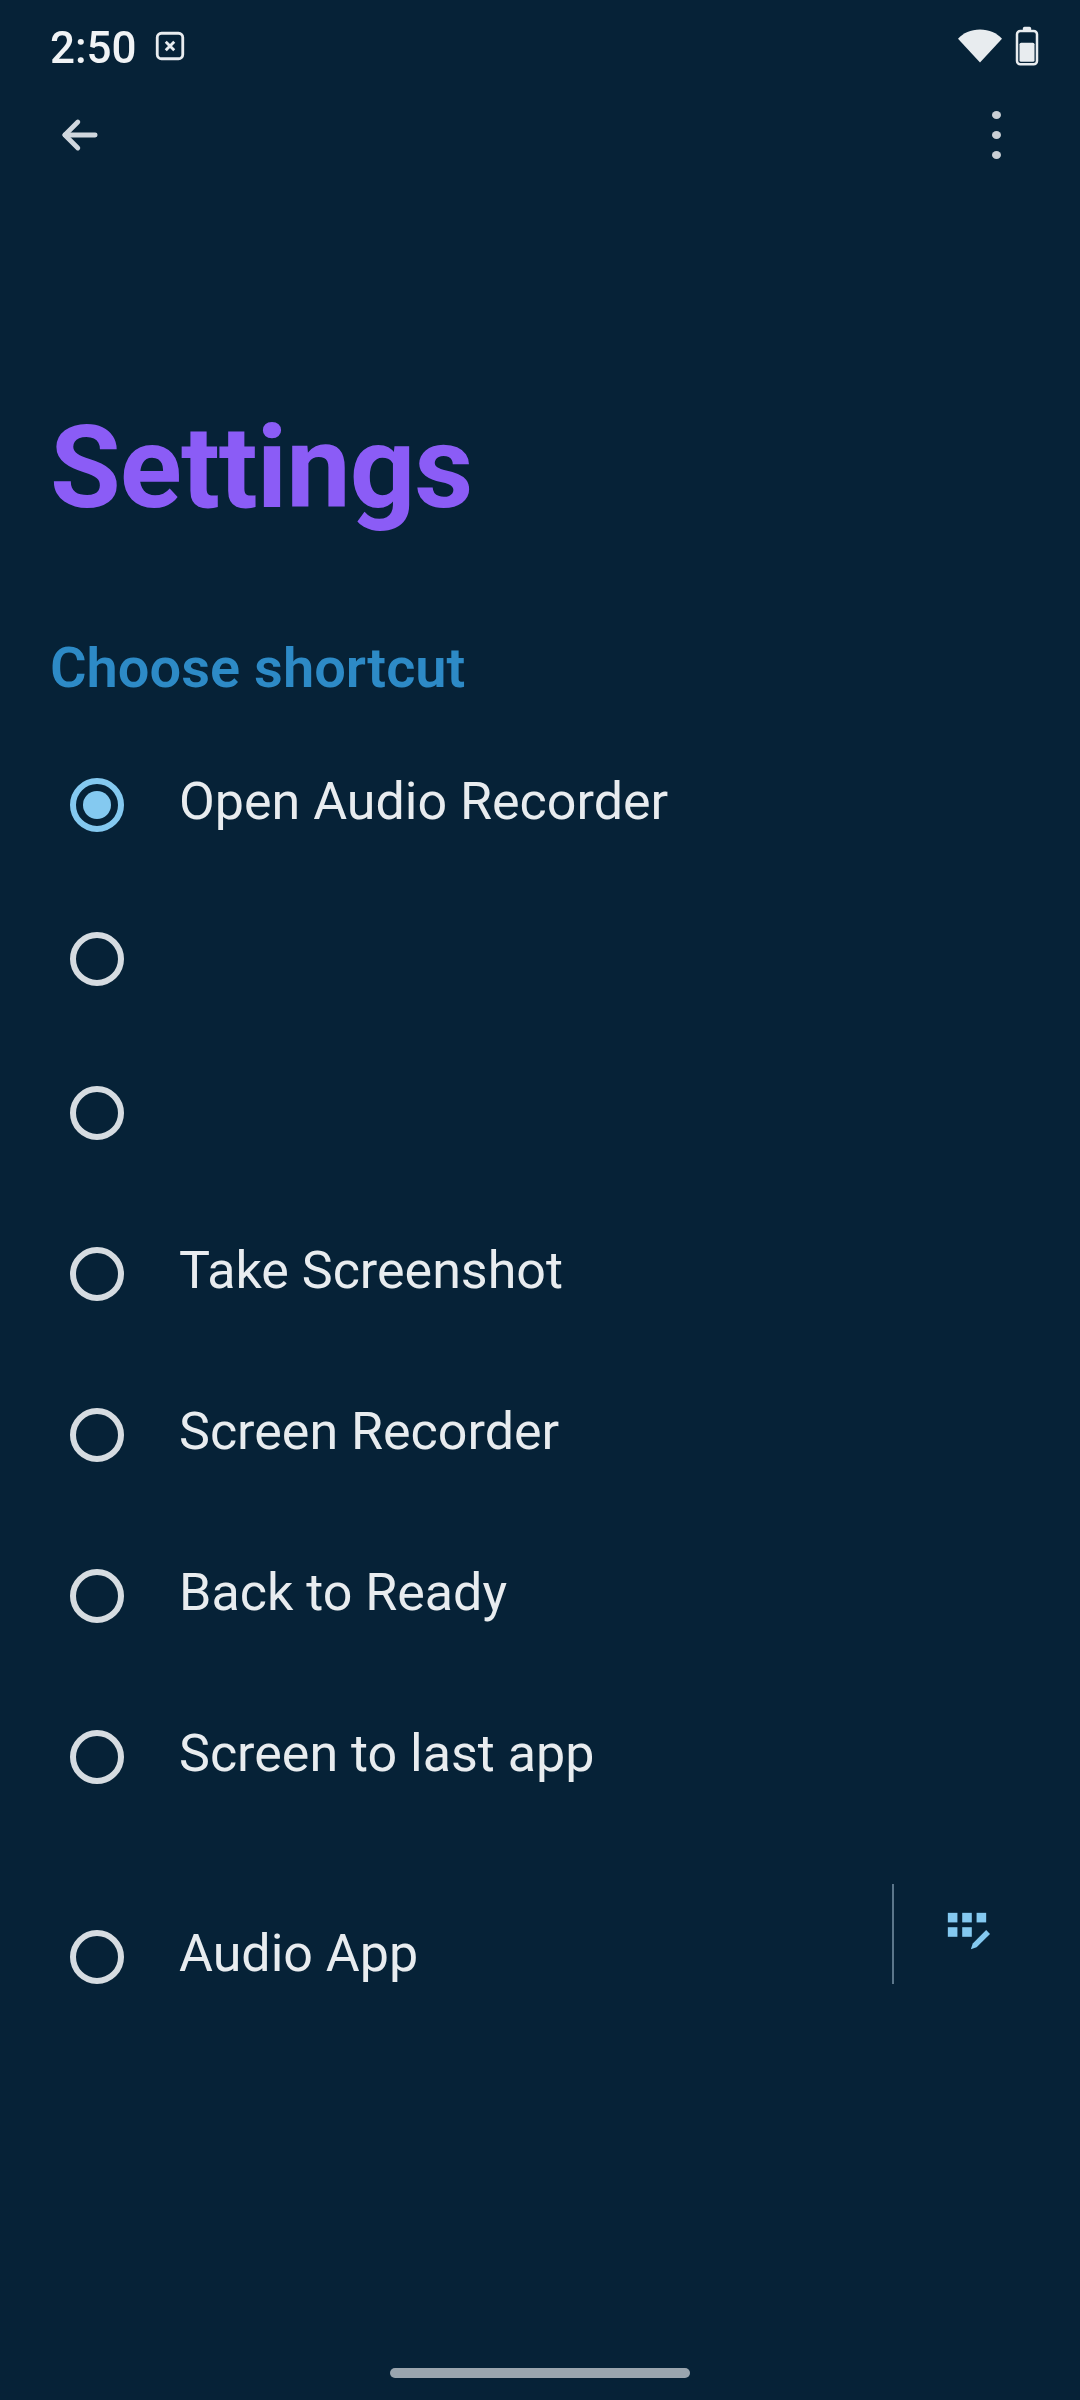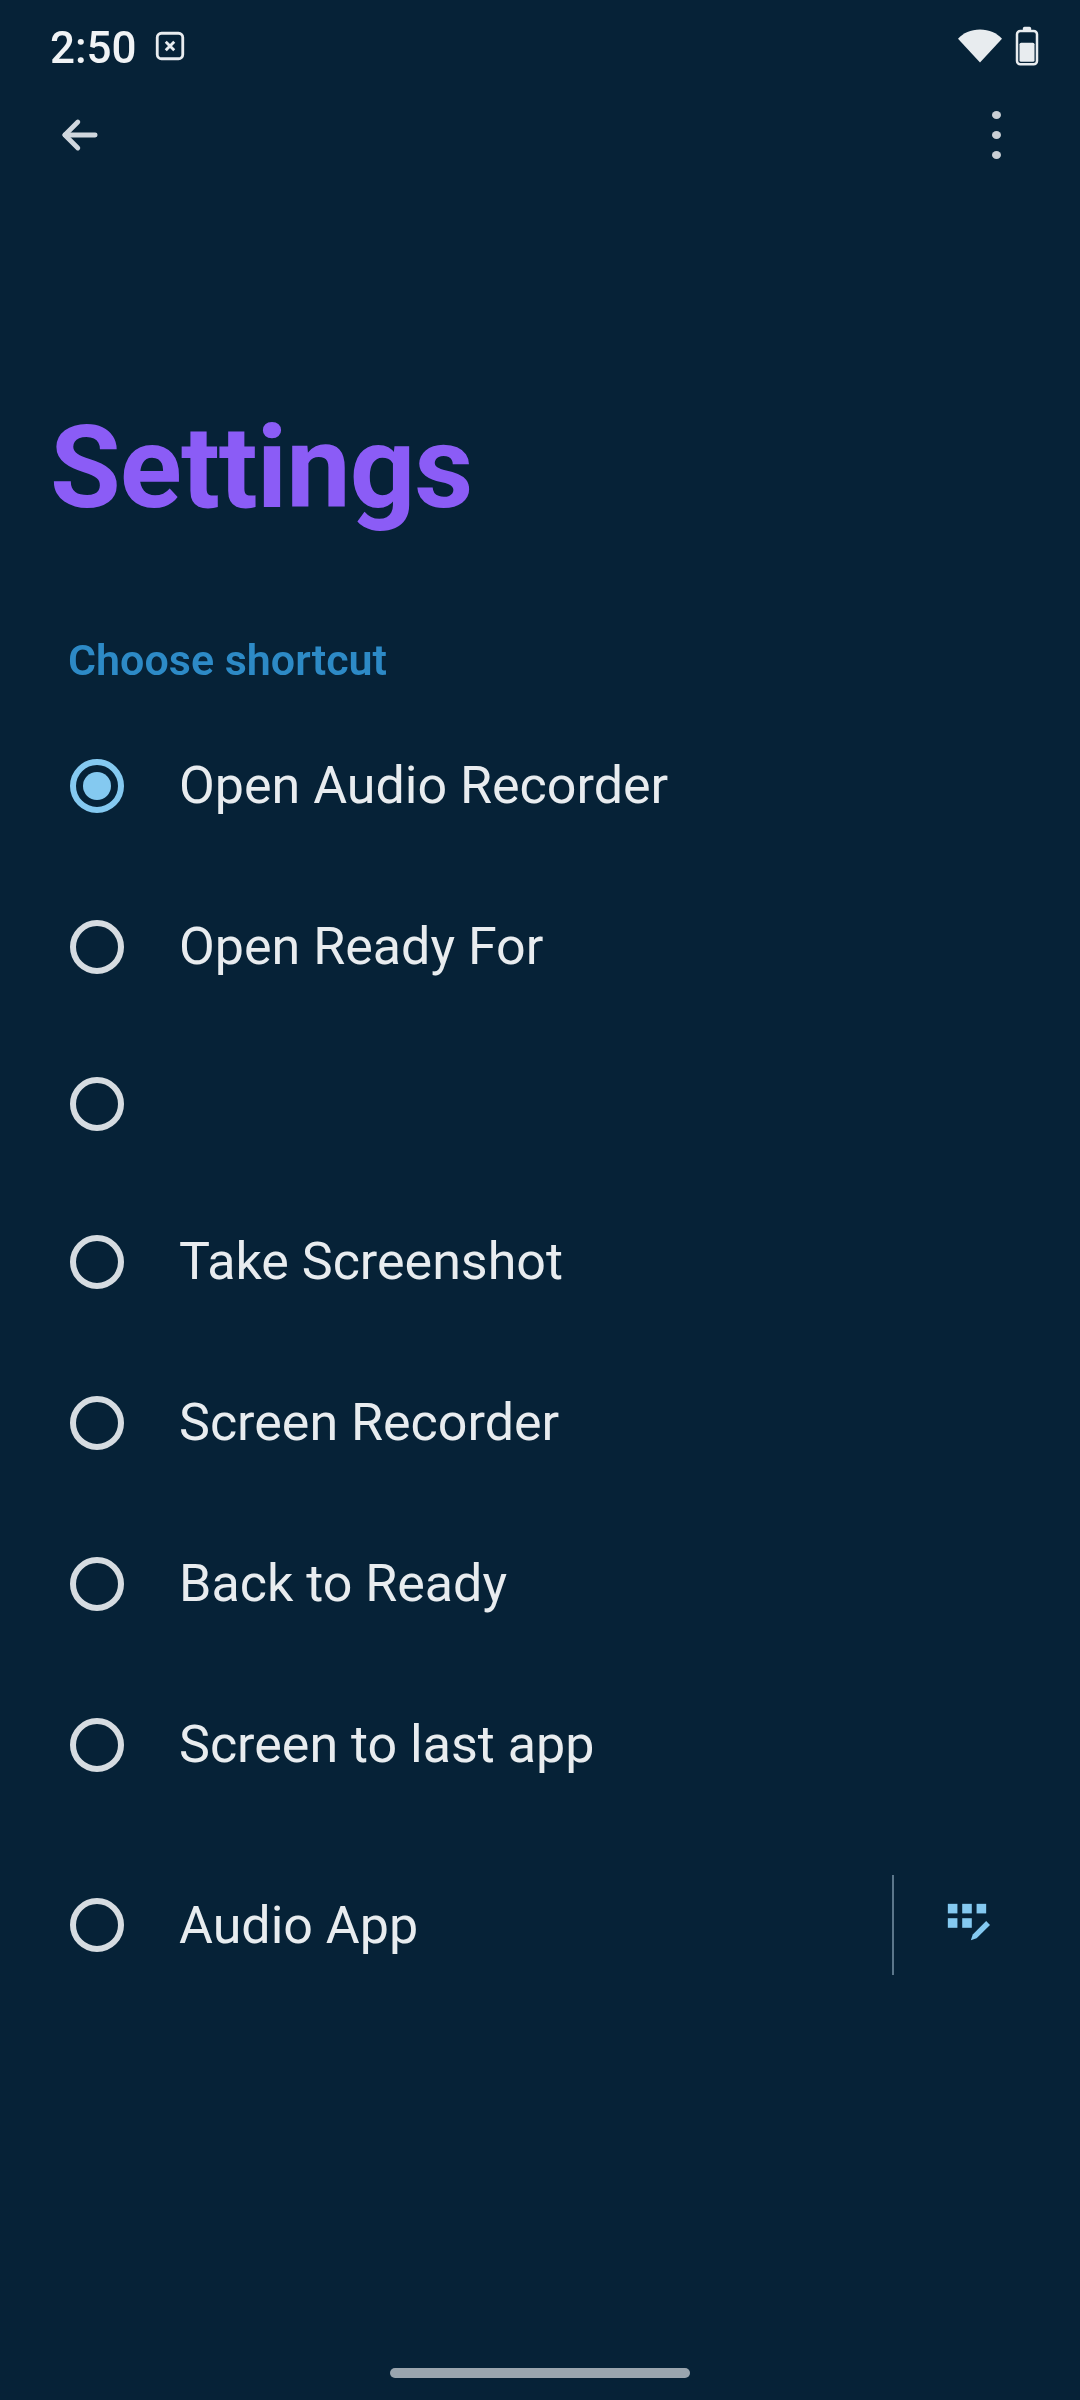--- a/index.html
+++ b/index.html
@@ -68,31 +68,31 @@
   .title-area {
     padding: 210px 50px 0 50px;
   }
   .page-title {
     font-size: 115px;
     font-weight: 700;
     color: #8b5cf6;
     letter-spacing: -1px;
   }
   .section-label {
-    padding: 100px 50px 20px 68px;
-    font-size: 43px;
+    padding: 100px 50px 20px 50px;
+    font-size: 56px;
     font-weight: 600;
     color: #2d8ac6;
   }
   .options-list {
     padding: 0 50px;
   }
   .option-row {
     display: flex;
-    align-items: center;
+    align-items: flex-end;
     padding: 50px 0;
     gap: 55px;
     position: relative;
   }
   .radio {
     width: 54px;
     height: 54px;
     border-radius: 50%;
     border: 6px solid #d6dce1;
     flex-shrink: 0;
@@ -191,21 +191,20 @@
 
 <div class="section-label">Choose shortcut</div>
 
 <div class="options-list" id="options-list">
     <div class="option-row">
       <div class="radio selected"></div>
       <div class="option-label">Open Audio Recorder</div>
     </div>
     <div class="option-row">
       <div class="radio"></div>
-      <div class="option-label">Open Ready For</div>
     </div>
     <div class="option-row">
       <div class="radio"></div>
     </div>
     <div class="option-row">
       <div class="radio"></div>
       <div class="option-label">Take Screenshot</div>
     </div>
     <div class="option-row">
       <div class="radio"></div>

